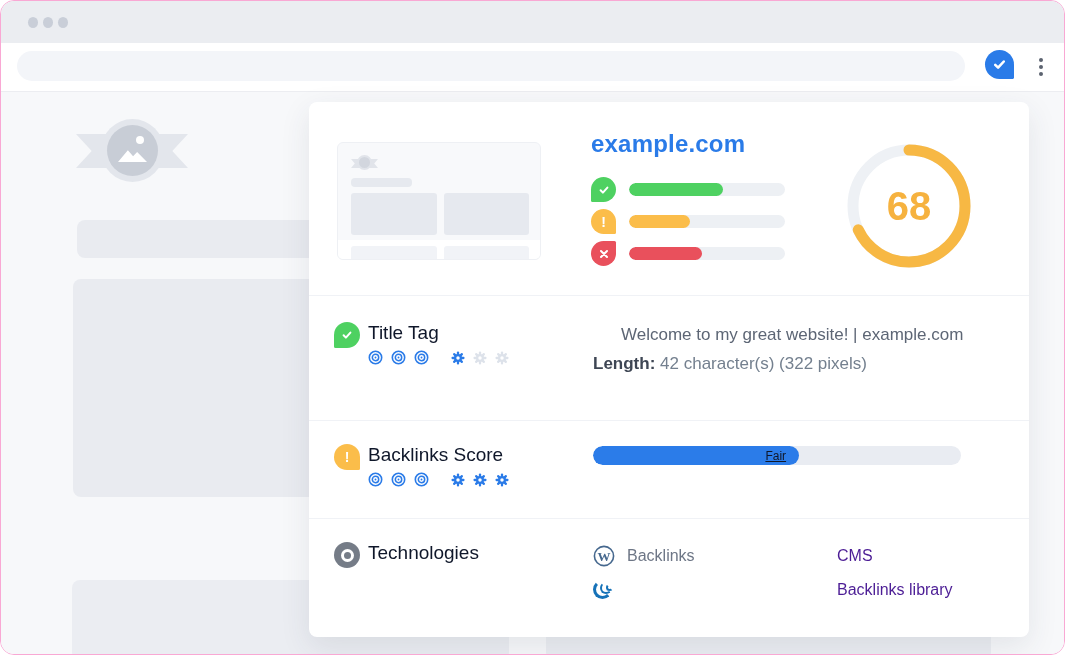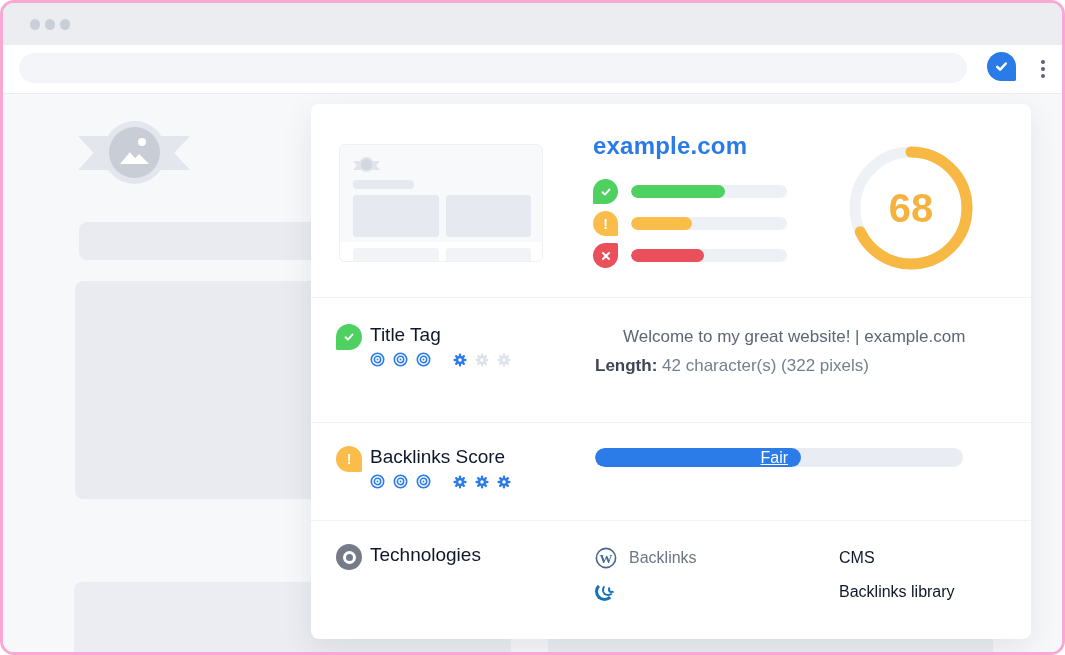--- a/index.html
+++ b/index.html
@@ -1,17 +1,17 @@
 <!DOCTYPE html>
 <html><head>
 <meta charset="utf-8">
 <style>
   * { margin:0; padding:0; box-sizing:border-box; }
   html,body { width:1065px; height:655px; background:#fff; font-family:"Liberation Sans", sans-serif; }
-  .frame { position:relative; width:1065px; height:655px; border-radius:14px; overflow:hidden; background:#fff; border:3px solid #f9a8d4; }
+  .frame { position:relative; width:1065px; height:655px; border-radius:14px; overflow:hidden; background:#fff; border:1px solid #f9a8d4; }
 
   
   .titlebar { position:relative; height:42px; background:#ebedf1; }
   .traffic { position:absolute; left:27px; top:16px; display:flex; gap:5px; }
   .traffic span { width:10px; height:11px; border-radius:50%; background:#c9ced8; }
   .toolbar { position:relative; height:48px; background:#ffffff; }
   .urlbar { position:absolute; left:16px; top:8px; width:948px; height:30px; border-radius:15px; background:#f3f5f9; }
   .ext-badge { position:absolute; left:984px; top:7px; width:29px; height:29px; background:#2a7be8; border-radius:50% 50% 4% 50%; display:flex; align-items:center; justify-content:center; }
   .menu-dots { position:absolute; left:1033px; top:12px; width:14px; height:24px; display:flex; flex-direction:column; align-items:center; justify-content:center; gap:3px; cursor:pointer; }
   .menu-dots i { width:4px; height:4px; border-radius:50%; background:#5c6370; }
@@ -62,30 +62,30 @@
   .icon-row { position:absolute; left:59px; display:flex; align-items:center; gap:8px; }
   .icon-row .gap { width:6px; }
   .blue-ic { color:#2a7be8; }
   .gray-ic { color:#dde2ea; }
 
   .col-right { position:absolute; left:284px; font-size:17px; color:#5d6675; }
   .len-label { font-weight:700; color:#3e4654; }
   .len-val { color:#74808f;margin-top:42px; }
 
   .score-track { position:absolute; left:284px; width:368px; height:19px; border-radius:10px; background:#e9ecf2; overflow:hidden; }
-  .score-fill { height:19px; border-radius:10px; display:flex; align-items:center; justify-content:flex-end; padding-right:13px; color:#ffffff; font-size:16px;text-decoration:underline; }
+  .score-fill { height:19px; border-radius:10px; display:flex; align-items:center; justify-content:flex-end; padding-right:13px; color:#0f172a; font-size:12px;text-decoration:underline; }
 
   .rec-badge { width:26px; height:26px; border-radius:50%; background:#757c87; display:flex; align-items:center; justify-content:center; }
   .rec-badge .ring { width:13px; height:13px; border-radius:50%; background:#fff; display:flex; align-items:center; justify-content:center; }
   .rec-badge .core { width:7px; height:7px; border-radius:50%; background:#757c87; }
 
   .tech-row { position:absolute; left:284px; display:flex; align-items:center; height:24px; }
   .tech-ic { width:22px; height:22px; margin-right:12px; position:relative; flex:0 0 auto; }
   .tech-name { font-size:16px; color:#6d7686; width:200px; }
-  .tech-type { font-size:16px; color:#0f172a; position:absolute; left:244px; white-space:nowrap; }
+  .tech-type { font-size:16px; color:#4c1d95; position:absolute; left:244px; white-space:nowrap; }
 
   .jq { position:relative; width:22px; height:22px; }
   .jq i { position:absolute; border-style:solid; border-color:transparent; border-radius:50%; }
   .jq .c1 { left:0;  top:1px;  width:19px; height:19px; border-width:3px;   border-bottom-color:#1672b8; border-left-color:#1672b8; }
   .jq .c2 { left:7px; top:3px; width:12px; height:12px; border-width:2.5px; border-bottom-color:#1672b8; border-left-color:#1672b8; }
   .jq .c3 { left:13px; top:5px; width:7px; height:7px; border-width:2px;    border-bottom-color:#1672b8; border-left-color:#1672b8; }
 </style>
 </head>
 <body>
 

